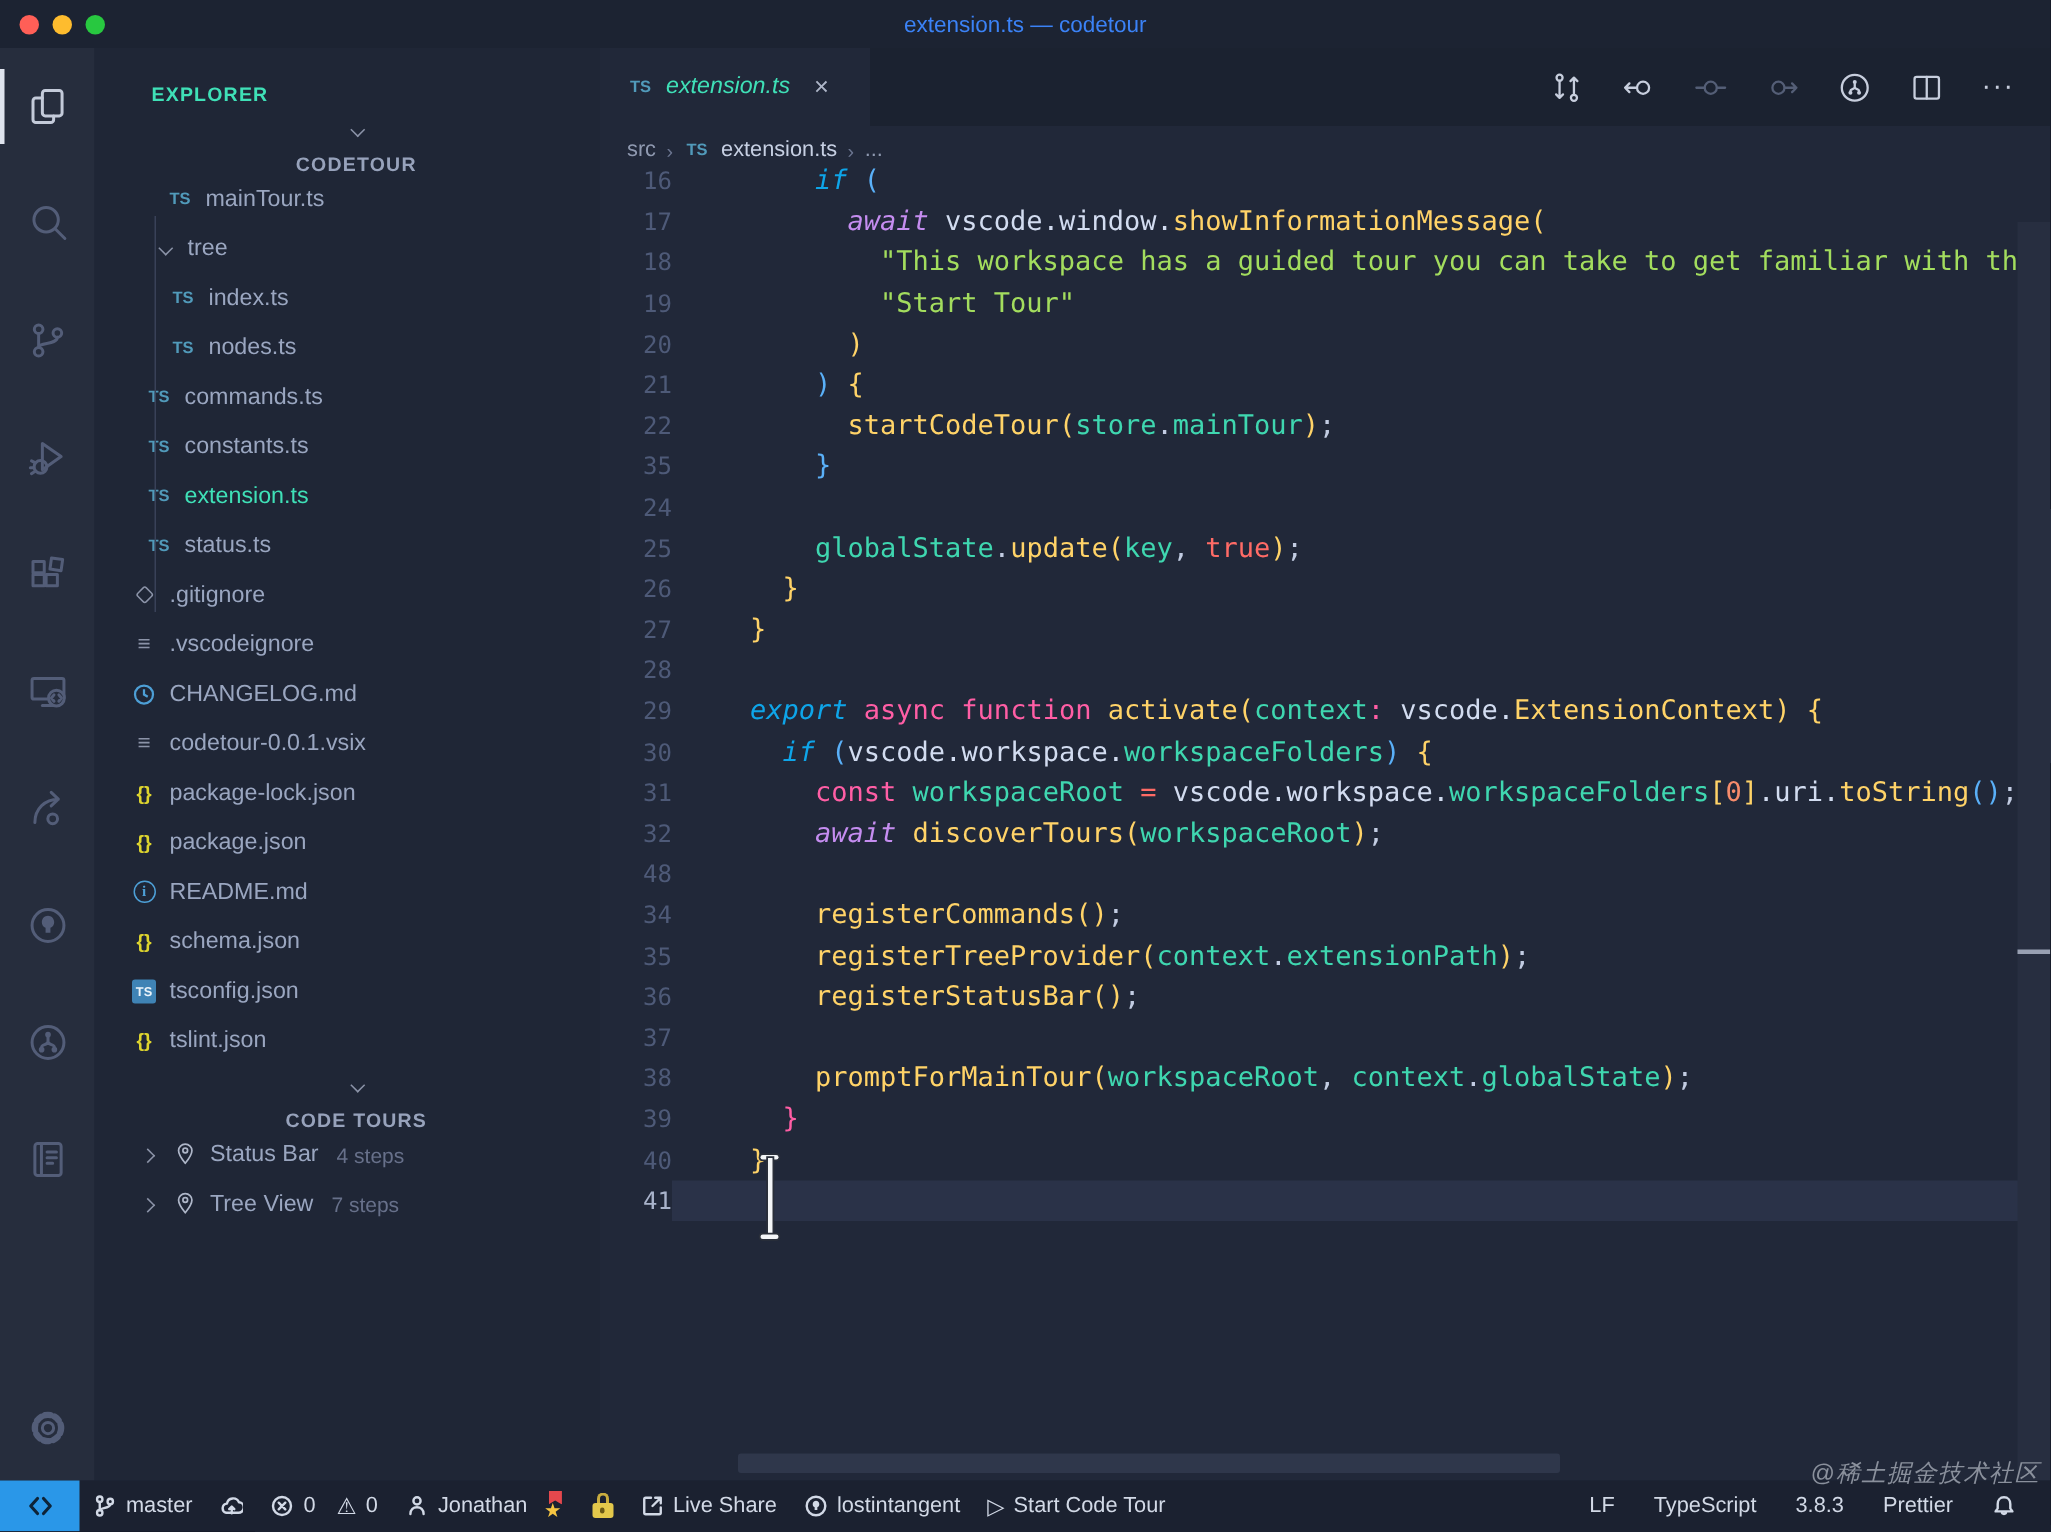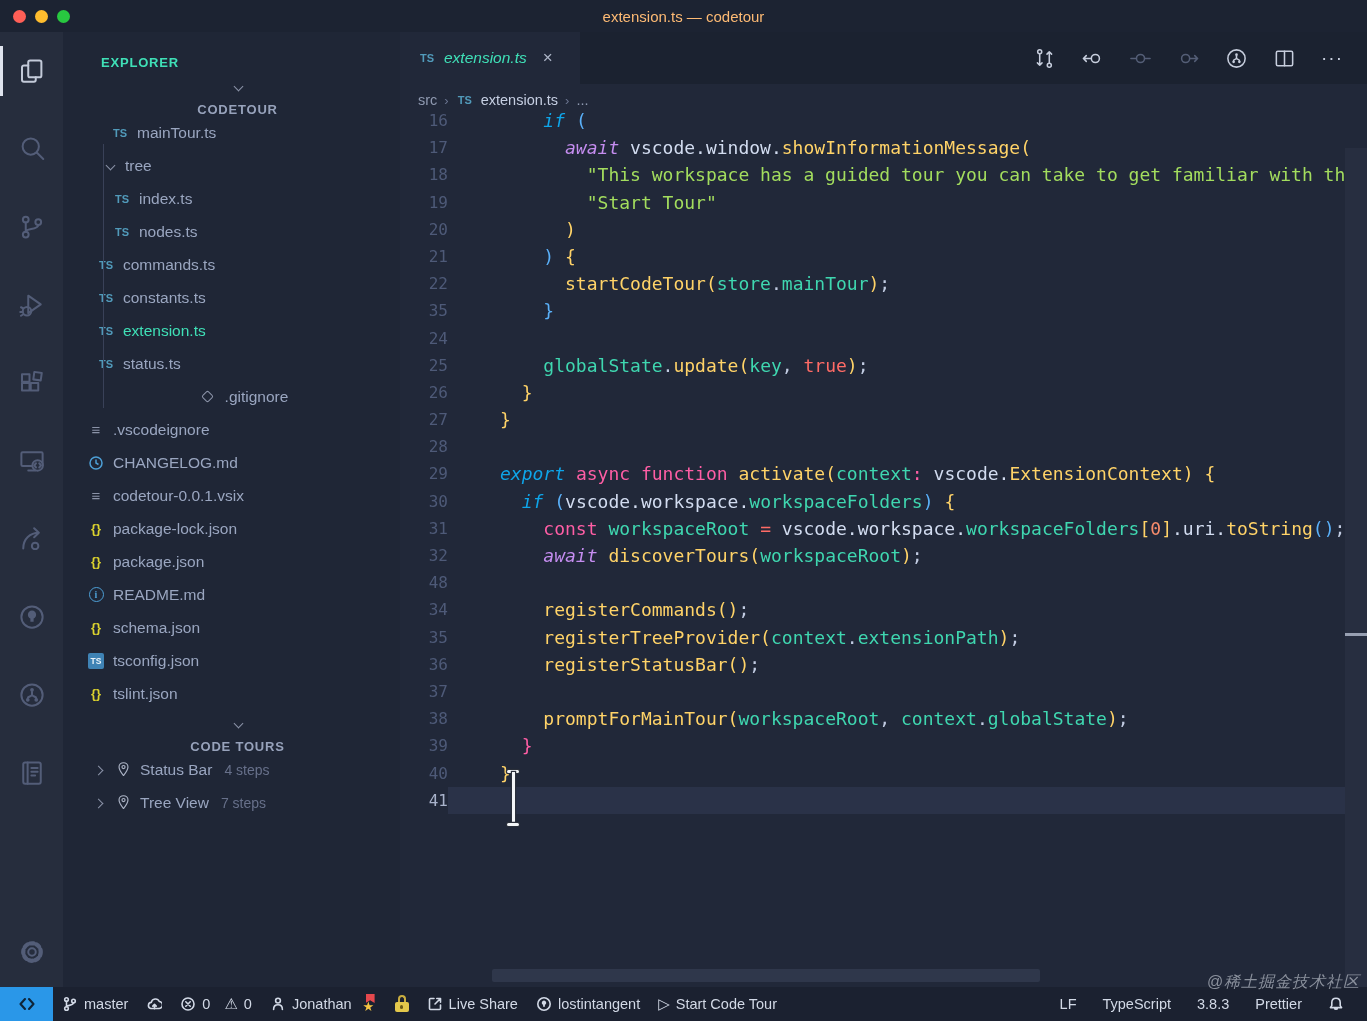--- a/index.html
+++ b/index.html
@@ -4,21 +4,21 @@
 <style>
   * { margin:0; padding:0; box-sizing:border-box; }
   html,body { background:#10141f; }
   body { font-family:"Liberation Sans", sans-serif; }
   .window { position:relative; width:1367px; height:1021px; background:#1f2636; overflow:hidden; }
 
   
   .titlebar { position:relative; height:32px; background:#1c2332; display:flex; align-items:center; }
   .lights { display:flex; gap:9px; padding-left:13px; }
   .light { width:13px; height:13px; border-radius:50%; }
-  .titlebar .title { position:absolute; left:0; right:0; text-align:center; color:#fdba74; font-size:15px; }
+  .titlebar .title { position:absolute; left:0; right:0; text-align:center; color:#3b82f6; font-size:15px; }
 
   .body { display:flex; height:955px; }
 
   
   .activitybar { width:63px; background:#262d3d; display:flex; flex-direction:column; }
   .activity-item { position:relative; height:78px; display:flex; align-items:center; justify-content:center; color:#535d78; }
   .activity-item.active { color:#c3cad9; }
   .activity-item.active::before { content:""; position:absolute; left:0; top:14px; bottom:14px; width:3px; background:#dfe4ee; }
   .activity-item svg { width:30px; height:30px; }
   .activity-spacer { flex:1; }
@@ -252,21 +252,21 @@
             <span class="fname">constants.ts</span>
           </div>
           <div class="tree-row selected" style="padding-left: 34px;">
             <span class="ic ic-ts">TS</span>
             <span class="fname">extension.ts</span>
           </div>
           <div class="tree-row" style="padding-left: 34px;">
             <span class="ic ic-ts">TS</span>
             <span class="fname">status.ts</span>
           </div>
-          <div class="tree-row" style="padding-left: 24px; justify-content: center;">
+          <div class="tree-row" style="padding-left: 24px;">
             <span class="ic">
               <span class="ic-git"></span>
             </span>
             <span class="fname">.gitignore</span>
           </div>
           <div class="tree-row" style="padding-left: 24px;">
             <span class="ic ic-lines">≡</span>
             <span class="fname">.vscodeignore</span>
           </div>
           <div class="tree-row" style="padding-left: 24px;">

